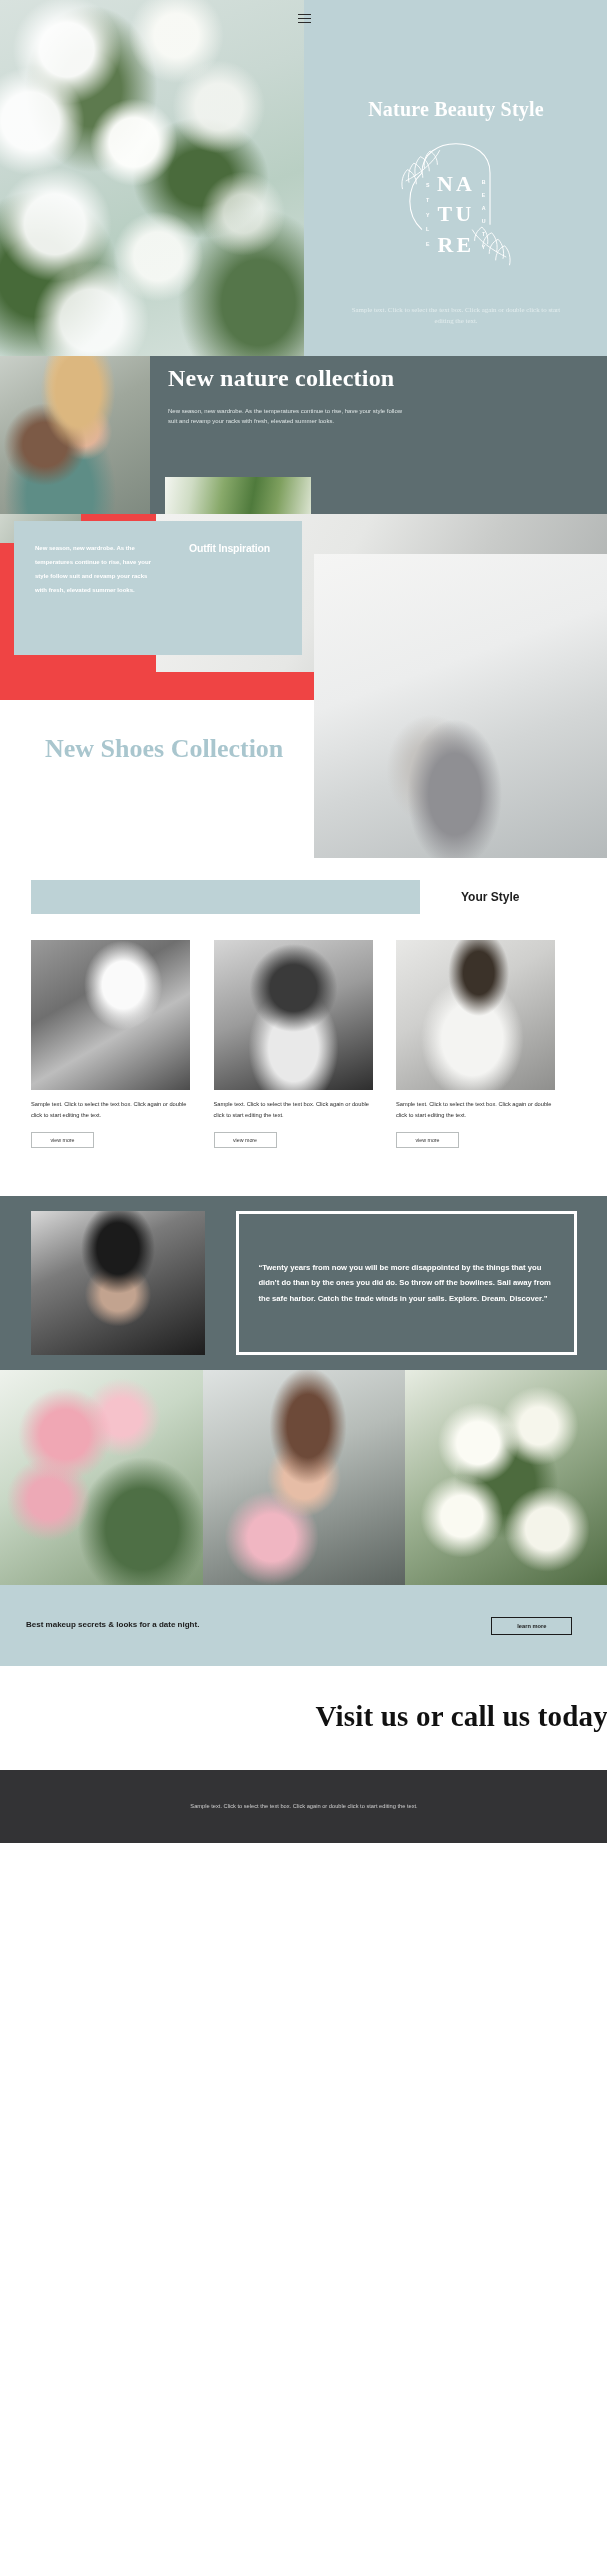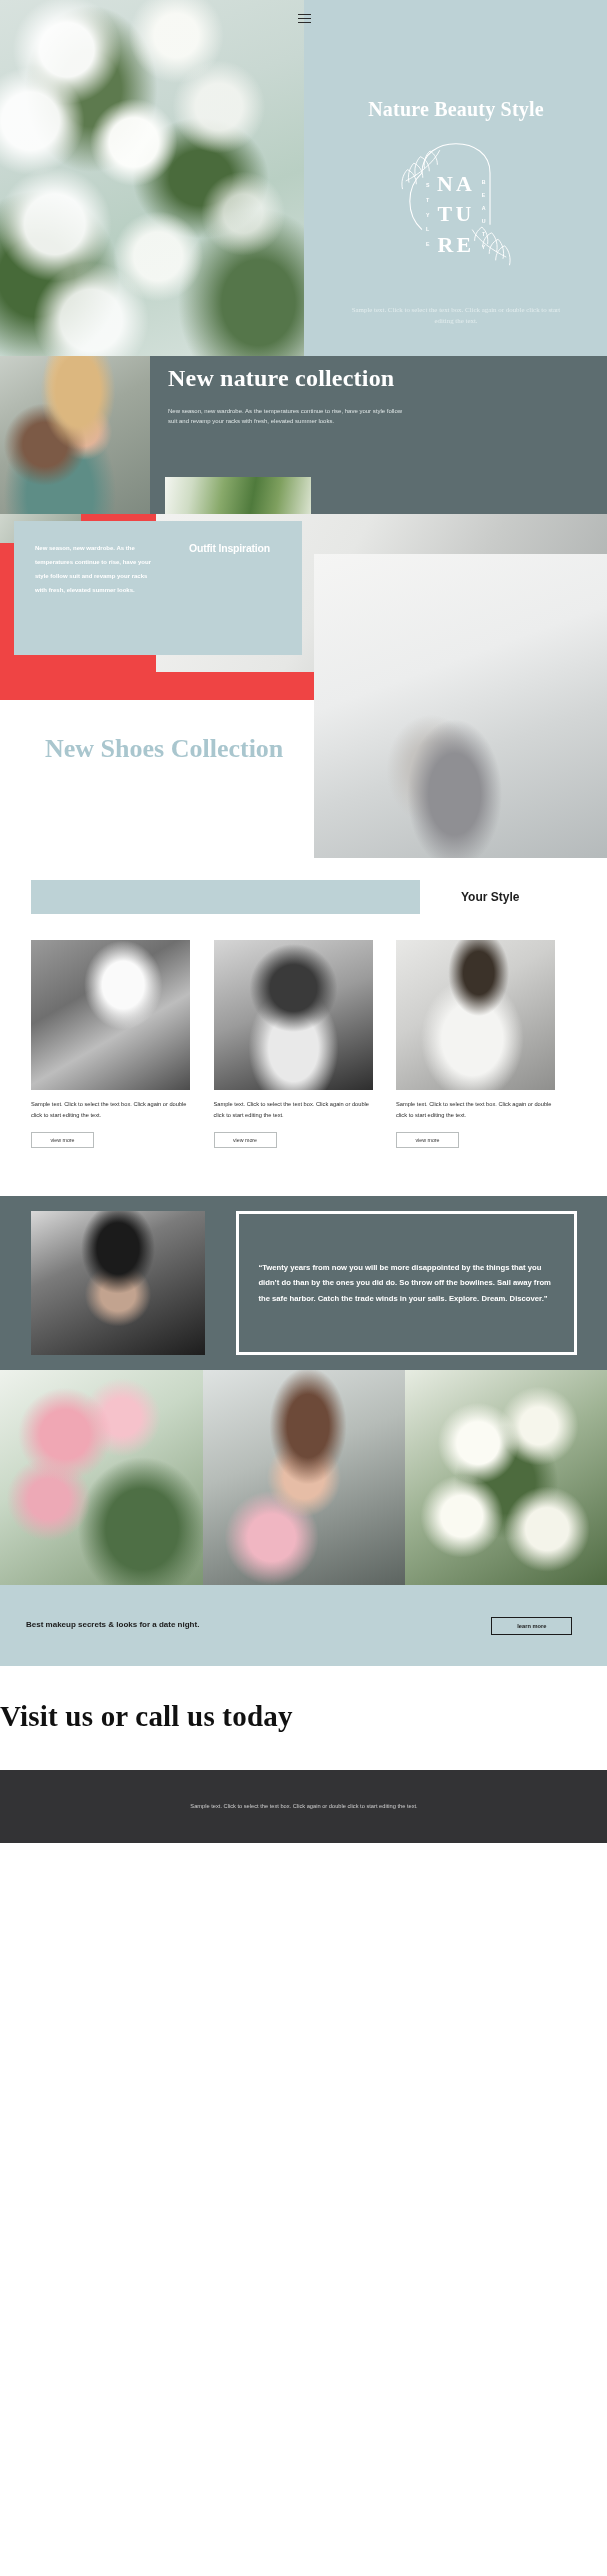--- a/index.html
+++ b/index.html
@@ -193,21 +193,21 @@
   .s8-btn {
     margin-left:auto; margin-right:9.7px; width:81px; height:18px; border:1.2px solid #1b1b1b;
     background:transparent; font-size:5.7px; font-weight:700; color:#1b1b1b; cursor:pointer;
     font-family:"Liberation Sans", sans-serif;
   }
 
   
   .s9 { width:608px; background:#fff; padding:34px 0 37px 0; position:relative; }
   .s9-title {
     font-family:"Liberation Serif", serif; font-weight:700; font-size:29px;
-    text-align:left; color:#111; letter-spacing:0.2px;
+    text-align:right; color:#111; letter-spacing:0.2px;
   }
   .s9-body { display:flex; margin-top:27.5px; padding:0 42px; }
   .s9-left { width:284px; }
   .oh-title { font-size:9.7px; font-weight:700; color:#111; }
   .oh-list { margin-top:9.7px; font-size:6px; line-height:2.1; color:#2b2b2b; }
   .email { margin-top:11.3px; font-size:6px; color:#2b2b2b; }
   .field {
     display:block; width:100%; height:19.4px; margin-top:10.5px;
     border:1.2px solid #4c4c4c; background:#fff; padding:0 6.5px;
     font-size:6.5px; color:#333; font-family:"Liberation Sans", sans-serif;

